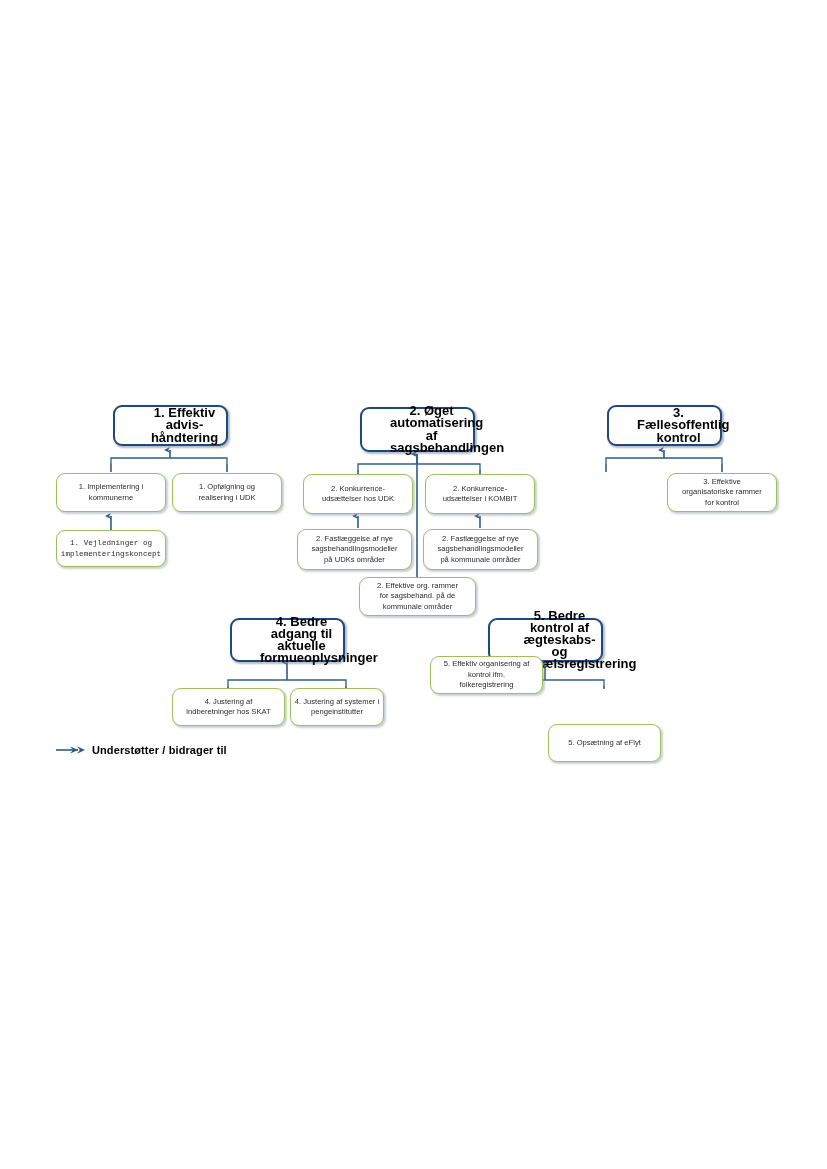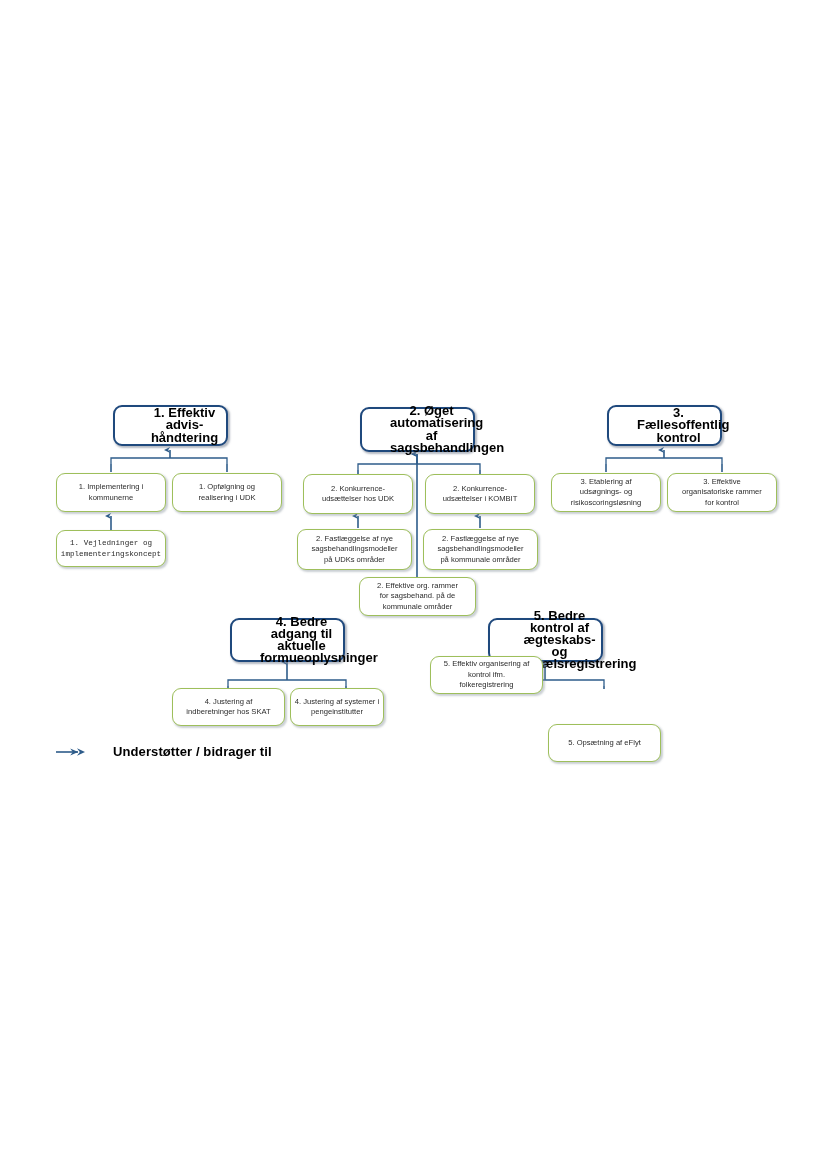--- a/index.html
+++ b/index.html
@@ -66,25 +66,24 @@
   }
   
   #legend {
     position: absolute;
     z-index: 3;
     display: flex;
     align-items: center;
     gap: 6px;
   }
   #legend .legend-label {
-    font-size: 13px;
+    font-size: 11px;
     font-weight: bold;
     color: #000000;
     letter-spacing: 0.1px;
-    margin-left: 21px;
   }
   #legend svg { display: block; }
 </style>
 </head>
 <body>
 
 <div id="canvas">
 
   <svg class="lines" viewBox="0 0 827 1169">
     <defs>
@@ -187,25 +186,20 @@
     <span class="txt">2. Effektive org. rammer
 for sagsbehand. på de
 kommunale områder</span>
   </div>
 
   <div class="node goal" style="left:607px; top:405px; width:115px; height:41px;">
     <span class="txt">3. Fællesoffentlig
 kontrol</span>
   </div>
 
-  <div class="node init" style="left:551px; top:473px; width:110px; height:39px;">
-    <span class="txt">3. Etablering af
-udsøgnings- og
-risikoscoringsløsning</span>
-  </div>
 
   <div class="node init" style="left:667px; top:473px; width:110px; height:39px;">
     <span class="txt">3. Effektive
 organisatoriske rammer
 for kontrol</span>
   </div>
 
   <div class="node goal" style="left:230px; top:618px; width:115px; height:44px;">
     <span class="txt">4. Bedre adgang til
 aktuelle

